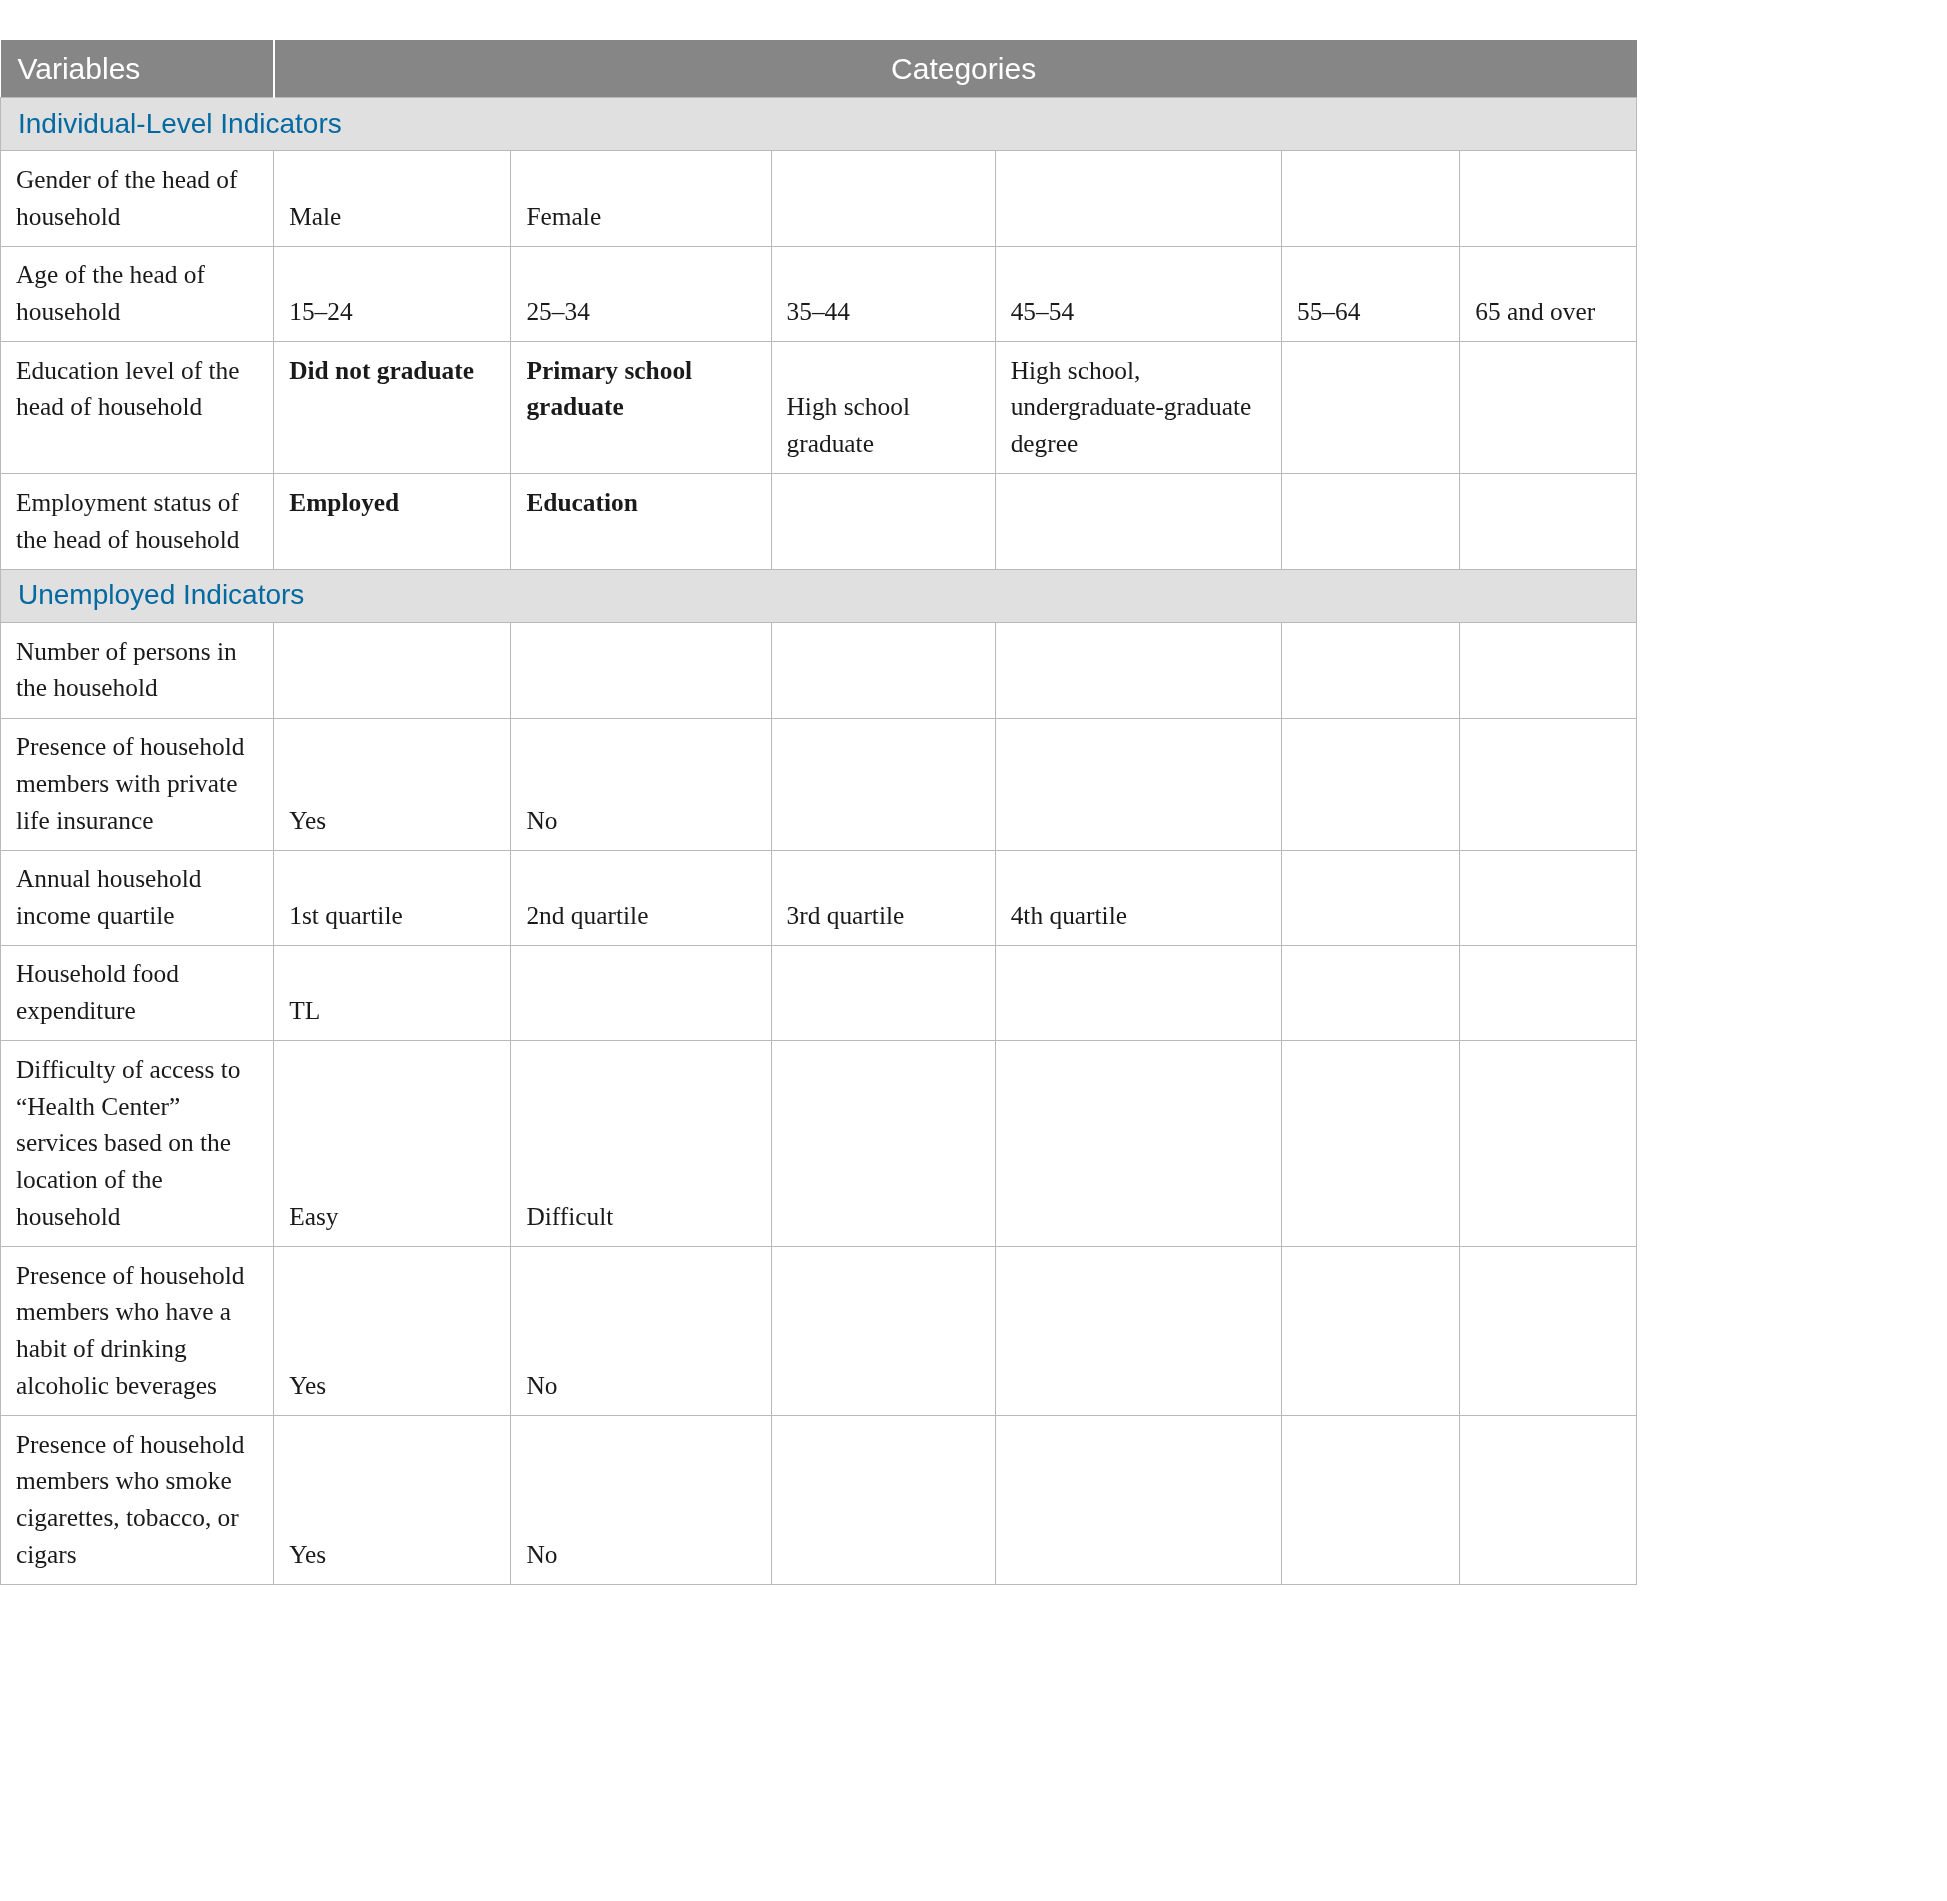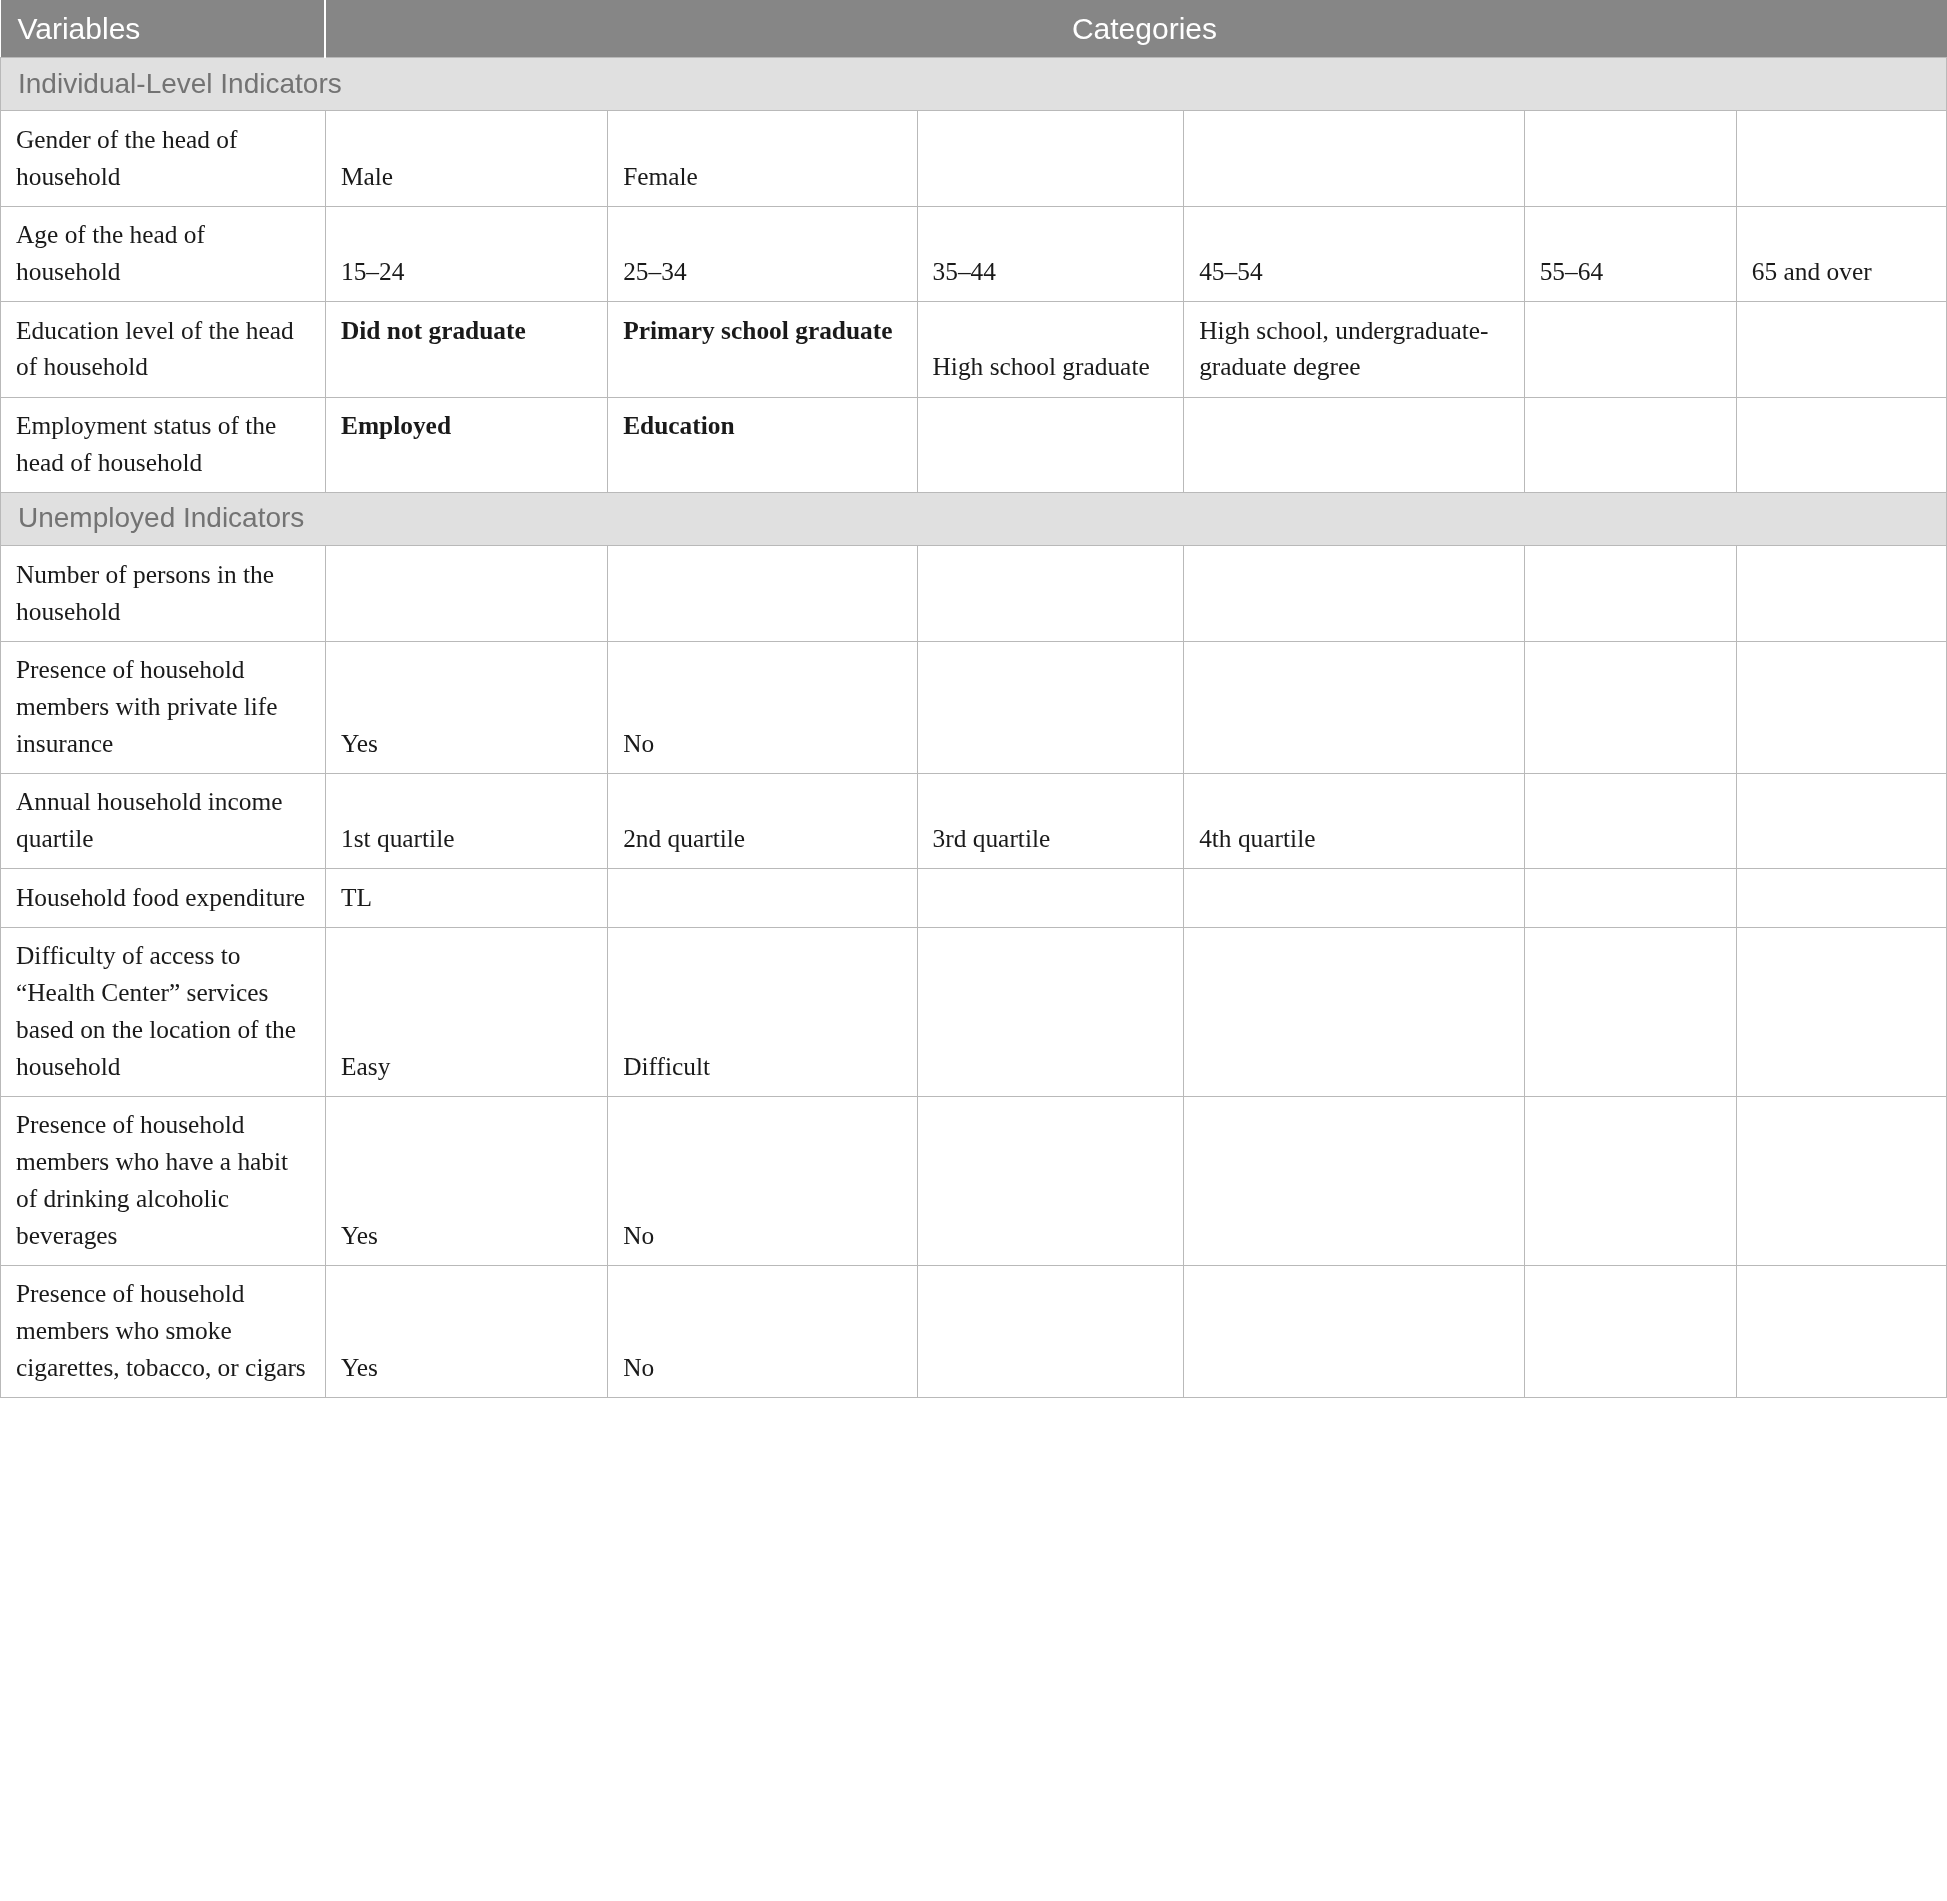--- a/index.html
+++ b/index.html
@@ -1,25 +1,26 @@
 <!DOCTYPE html>
 <html style="font-size:15px"><head>
 <meta charset="utf-8">
 <style>
   html, body {
     margin: 0;
     padding: 0;
     background: #ffffff;
   }
   .page {
-    width: 1947px;
+    width: 1637px;
     box-sizing: border-box;
     background: #ffffff;
     font-family: "Liberation Serif", "DejaVu Serif", serif;
     color: #1a1a1a;
+    margin-top: 40px;
   }
   table.indicators {
     width: 100%;
     border-collapse: collapse;
     table-layout: fixed;
   }
   
   thead th {
     background: #868686;
     color: #ffffff;
@@ -42,21 +43,21 @@
   
   tbody td {
     border: 0.9px solid #b9b9b9;
     padding: 9.4px 15px 11.3px 15px;
     font-size: 25.4px;
     line-height: 1.45;
     word-wrap: break-word;
   }
   tr.section-row td {
     background: #e0e0e0;
-    color: #737373;
+    color: #0369a1;
     font-family: "Liberation Sans", "DejaVu Sans", sans-serif;
     font-size: 28px;
     padding: 8.5px 15px 10.4px 17px;
     line-height: 1.2;
   }
   td.var-cell {
     vertical-align: top;
   }
   td.cat-cell.valign-bottom { vertical-align: bottom; }
   td.cat-cell.valign-top    { vertical-align: top; font-weight: bold; }

